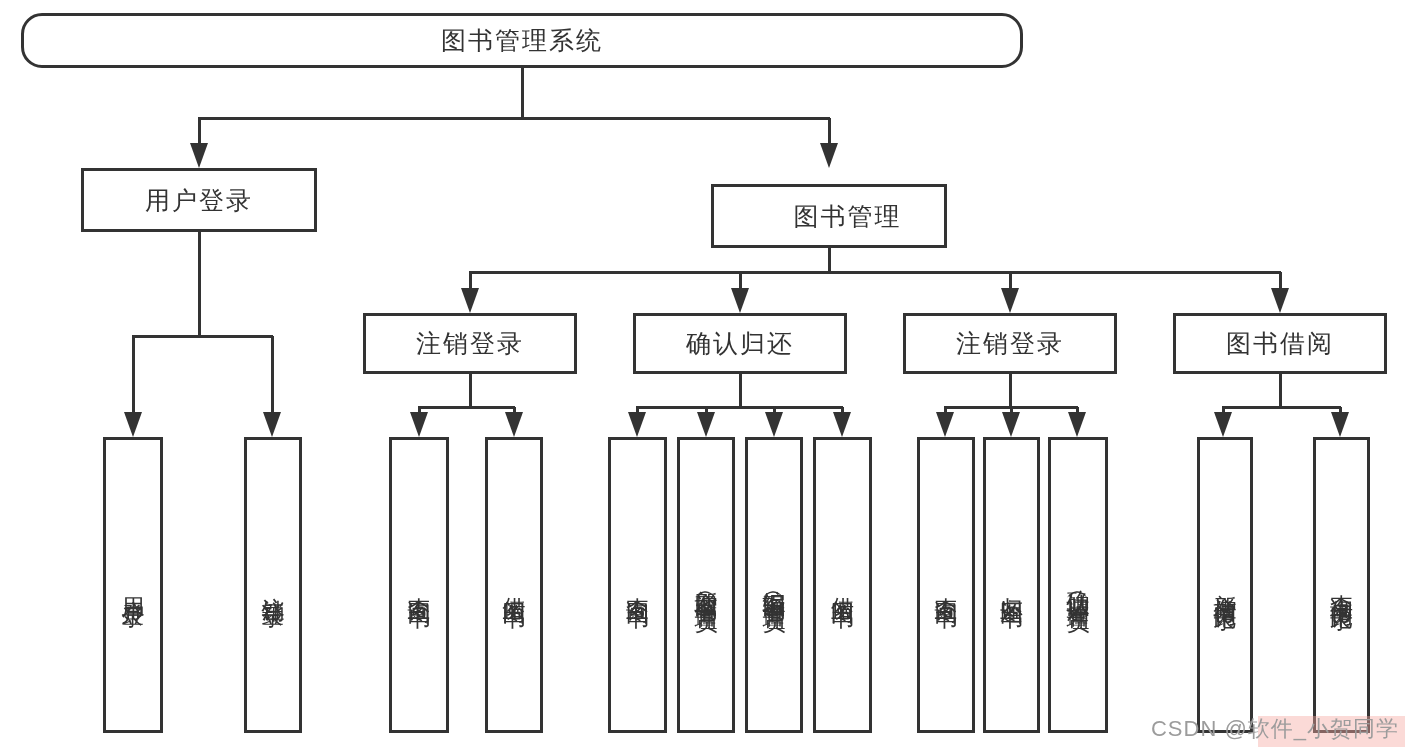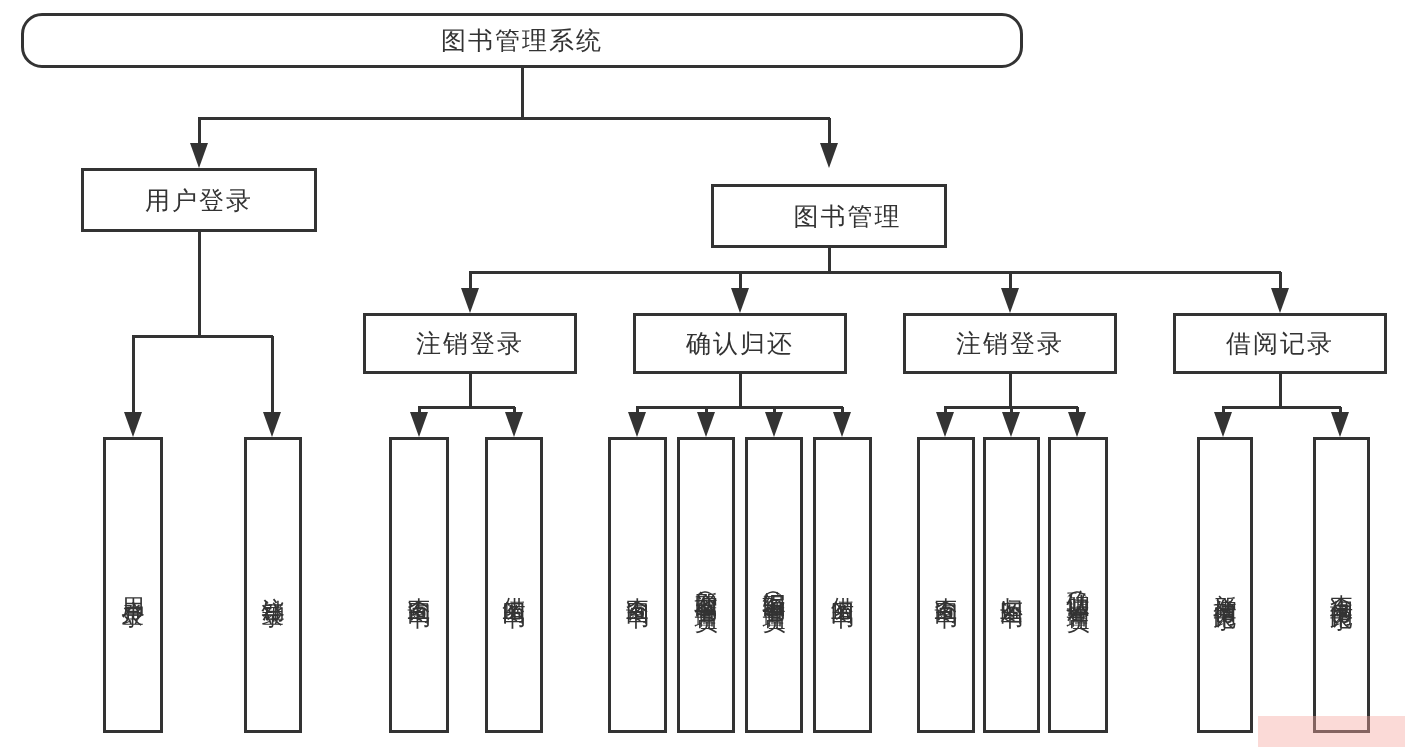--- a/index.html
+++ b/index.html
@@ -120,21 +120,21 @@
       <div class="node h" style="left: 363px; top: 313px; width: 214px; height: 61px;">
         <span>注销登录</span>
       </div>
       <div class="node h" style="left: 633px; top: 313px; width: 214px; height: 61px;">
         <span>确认归还</span>
       </div>
       <div class="node h" style="left: 903px; top: 313px; width: 214px; height: 61px;">
         <span>注销登录</span>
       </div>
       <div class="node h" style="left: 1173px; top: 313px; width: 214px; height: 61px;">
-        <span>借阅记录</span>
+        <span>图书借阅</span>
       </div>
       <div class="node v" style="left: 103px; top: 437px; width: 60px; height: 296px;">
         <span>用户登录</span>
       </div>
       <div class="node v" style="left: 244px; top: 437px; width: 58px; height: 296px;">
         <span>注销登录</span>
       </div>
       <div class="node v" style="left: 389px; top: 437px; width: 60px; height: 296px;">
         <span>查询图书</span>
       </div>
@@ -163,13 +163,14 @@
         <span>确认归还（管理员）</span>
       </div>
       <div class="node v" style="left: 1197px; top: 437px; width: 56px; height: 296px;">
         <span>新增借阅记录</span>
       </div>
       <div class="node v" style="left: 1313px; top: 437px; width: 57px; height: 296px;">
         <span>查询借阅记录</span>
       </div>
     </div>
   <div class="wm-highlight"></div>
+  <div class="watermark">CSDN @软件_小贺同学</div>
 </div>
 
 </body></html>

